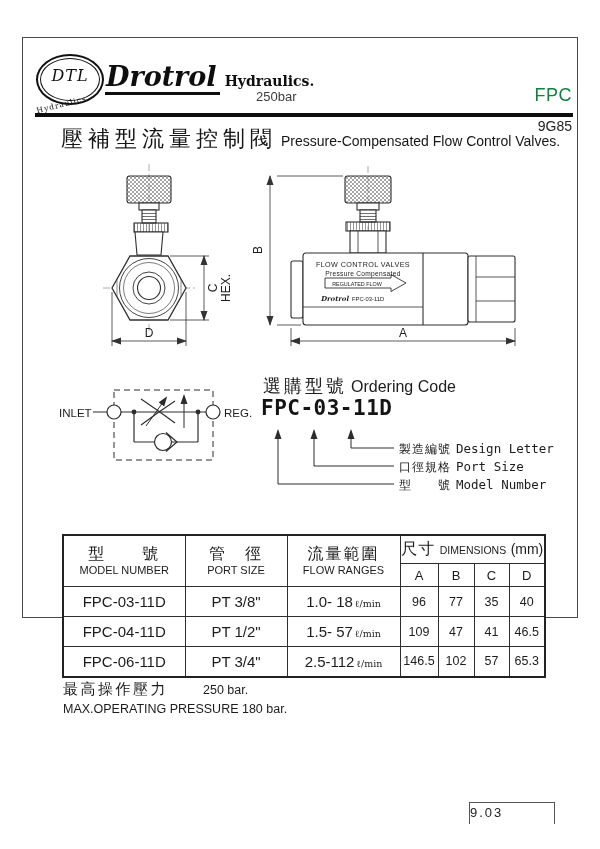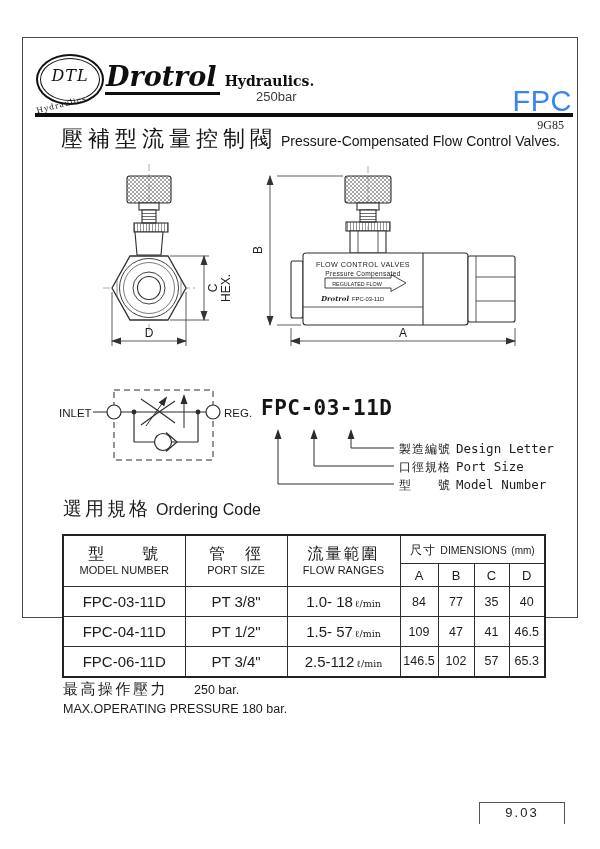--- a/index.html
+++ b/index.html
@@ -9,23 +9,23 @@
 
   
   .logo-oval{left:13px;top:16px;width:64px;height:47px;border:2.2px solid #111;border-radius:50%;}
   .logo-oval .inner{position:absolute;left:2px;top:2px;right:2px;bottom:2px;border:1.4px solid #111;border-radius:50%;}
   .logo-dtl{position:absolute;left:0;right:0;top:10px;text-align:center;font-family:"DejaVu Serif",serif;font-style:italic;font-size:16px;letter-spacing:1px;color:#111;}
   .logo-sub{position:absolute;left:-2px;bottom:-6px;font-family:"DejaVu Serif",serif;font-size:7.5px;color:#111;transform:rotate(-14deg);letter-spacing:1px;}
   .brand-row{left:82px;top:24px;white-space:nowrap;}
   .brand-main{font-family:"DejaVu Serif",serif;font-style:italic;font-weight:bold;font-size:27px;color:#0e0e0e;border-bottom:3px solid #0e0e0e;padding:0 3px 0 1px;display:inline-block;line-height:1.1;}
   .brand-suffix{font-family:"DejaVu Serif",serif;font-weight:bold;font-size:14px;color:#0e0e0e;margin-left:5px;}
   .pressure-note{left:233px;top:51px;font-size:13px;color:#3c3c3c;}
-  .series-code{right:5px;top:47px;font-size:29px;color:#3b82f6;letter-spacing:0.5px;}
+  .series-code{right:5px;top:47px;font-size:18px;color:#15803d;letter-spacing:0.5px;}
   .header-rule{left:12px;right:4px;top:75px;height:3.5px;background:#0d0d0d;}
-  .doc-code{right:13px;top:80px;font-size:12px;color:#222;font-family:Liberation Serif, serif;}
+  .doc-code{right:5px;top:80px;font-size:14px;color:#222;}
 
   
   .page-title{left:38px;top:86px;white-space:nowrap;}
   .title-zh{font-size:22px;letter-spacing:5px;color:#161616;}
   .title-en{font-size:14px;margin-left:4px;color:#161616;}
 
   
   svg text{fill:#1c1c1c;}
 
   
@@ -38,39 +38,39 @@
   .spec-heading{left:40px;top:458px;white-space:nowrap;}
   .sh-zh{font-size:19px;letter-spacing:3px;}
   .sh-en{font-size:16px;margin-left:5px;}
 
   
   table.spec{position:absolute;left:39px;top:496px;border-collapse:collapse;table-layout:fixed;background:#fff;}
   table.spec td,table.spec th{border:1.4px solid #2e2e2e;padding:0;text-align:center;vertical-align:middle;font-weight:normal;}
   table.spec{border:2.2px solid #222;}
   .hdr-zh{font-size:16px;letter-spacing:2px;line-height:1.25;white-space:pre;}
   .hdr-en{font-size:11px;line-height:1.2;}
-  .dim-zh{font-size:12px;letter-spacing:1px;}
+  .dim-zh{font-size:16px;letter-spacing:1px;}
   .dim-en{font-size:10.5px;}
-  .dim-unit{font-size:10px;text-align:center;}
+  .dim-unit{font-size:14px;text-align:center;}
   .dim-letter{font-size:13px;}
   td.cell-model,td.cell-port{font-size:15px;}
   td.cell-flow{font-size:15px;white-space:nowrap;}
   .flow-unit{font-size:9.5px;font-family:"DejaVu Serif",serif;margin-left:2px;}
   td.cell-dim{font-size:12.5px;}
 
   
   .press-block{top:642px;white-space:nowrap;}
   .press-max{left:40px;}
   .press-min{left:340px;}
   .press-zh{font-size:15px;letter-spacing:2.5px;}
-  .press-val{font-size:12.5px;margin-left:26px;}
+  .press-val{font-size:12.5px;margin-left:35px;}
   .press-min .press-val{margin-left:20px;}
   .press-en{font-size:12.5px;margin-top:3px;}
 
-  .page-code-box{left:456px;top:764px;width:86px;height:22px;border:1.5px solid #555;border-bottom:none;box-sizing:border-box;text-align:center;line-height:20px;font-size:13px;letter-spacing:2px;color:#222;}
+  .page-code-box{left:446px;top:764px;width:86px;height:22px;border:1.5px solid #555;border-bottom:none;box-sizing:border-box;line-height:20px;font-size:13px;letter-spacing:2px;color:#222;}
 </style>
 </head>
 <body>
 
 <div class="sheet">
 
   <div class="abs logo-oval">
     <div class="inner"></div>
     <div class="logo-dtl">DTL</div>
     <div class="logo-sub">Hydraulics</div>
@@ -224,20 +224,23 @@
         <path d="M85,31 Q103,43 119,55" stroke-width="1.1"></path>
         <path d="M119,33 Q101,45 85,57" stroke-width="1.1"></path>
         <line x1="90" y1="58" x2="110" y2="30" stroke-width="1" marker-end="url(#ar3)"></line>
       </g>
       <line x1="128" y1="60" x2="128" y2="28" stroke-width="1" marker-end="url(#ar3)"></line>
     </g>
     <text x="3" y="48.5" font-size="11.5">INLET</text>
     <text x="168" y="48.5" font-size="11.5">REG.</text>
   </svg>
 
+  <div class="abs ordering-heading">
+    <span class="oh-zh">選購型號</span><span class="oh-en">Ordering Code</span>
+  </div>
   <div class="abs ordering-code-value">FPC-03-11D</div>
 
   <svg class="abs" style="left:240px;top:388px;" width="305" height="78" viewBox="0 0 305 78">
     <defs>
       <marker id="ar4" refX="8" refY="5" markerWidth="10" markerHeight="10" orient="auto" markerUnits="userSpaceOnUse">
           <path d="M0,1.5 L10,5 L0,8.5 z" fill="#2c2c2c"></path>
         </marker>
     </defs>
     <g stroke="#2c2c2c" fill="none" stroke-width="1">
       <path d="M131,22 H88 V5" marker-end="url(#ar4)"></path>
@@ -245,23 +248,20 @@
       <path d="M131,58 H15 V5" marker-end="url(#ar4)"></path>
     </g>
     <text x="136" y="26.5" font-size="12" letter-spacing="1">製造編號</text>
     <text x="193" y="26.5" font-size="12.5" font-family="DejaVu Sans Mono,monospace">Design Letter</text>
     <text x="136" y="44.5" font-size="12" letter-spacing="1">口徑規格</text>
     <text x="193" y="44.5" font-size="12.5" font-family="DejaVu Sans Mono,monospace">Port Size</text>
     <text x="136" y="62.5" font-size="12" letter-spacing="1">型　　號</text>
     <text x="193" y="62.5" font-size="12.5" font-family="DejaVu Sans Mono,monospace">Model Number</text>
   </svg>
 
-  <div class="abs spec-heading">
-    <span class="sh-zh">選用規格</span><span class="sh-en">Ordering Code</span>
-  </div>
 
   <table class="spec">
     <colgroup>
       <col style="width:122px">
         <col style="width:102px">
         <col style="width:113px">
       <col style="width:38px">
         <col style="width:36px">
         <col style="width:35px">
         <col style="width:36px">
@@ -291,21 +291,21 @@
         <th class="dim-letter">B</th>
         <th class="dim-letter">C</th>
         <th class="dim-letter">D</th>
       </tr>
     </thead>
     <tbody>
       <tr style="height:30px;">
         <td class="cell-model">FPC-03-11D</td>
         <td class="cell-port">PT 3/8"</td>
         <td class="cell-flow"><span>1.0- 18</span><span class="flow-unit">ℓ/min</span></td>
-        <td class="cell-dim">84</td>
+        <td class="cell-dim">96</td>
         <td class="cell-dim">77</td>
         <td class="cell-dim">35</td>
         <td class="cell-dim">40</td>
       </tr>
       <tr style="height:30px;padding-left:33px;">
         <td class="cell-model">FPC-04-11D</td>
         <td class="cell-port">PT 1/2"</td>
         <td class="cell-flow"><span>1.5- 57</span><span class="flow-unit">ℓ/min</span></td>
         <td class="cell-dim">109</td>
         <td class="cell-dim">47</td>

